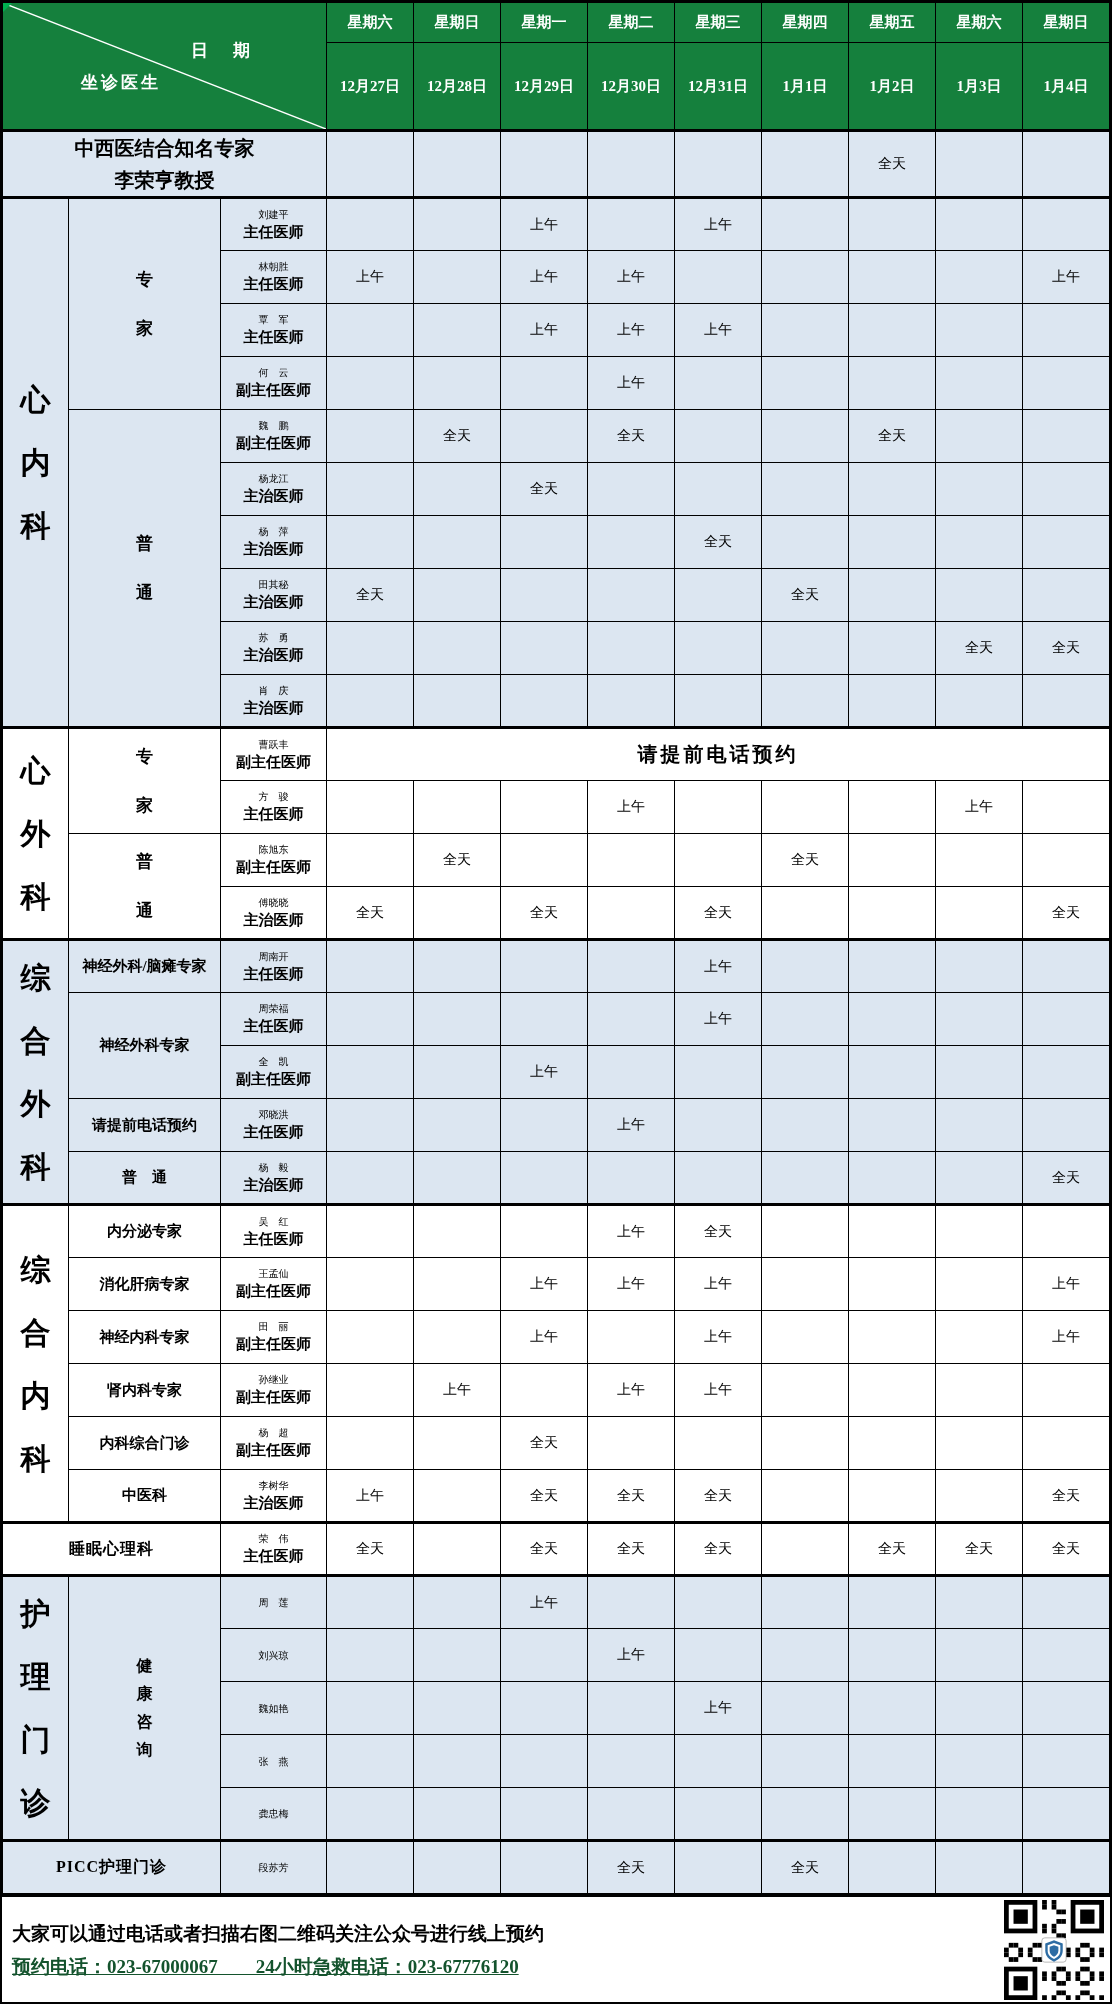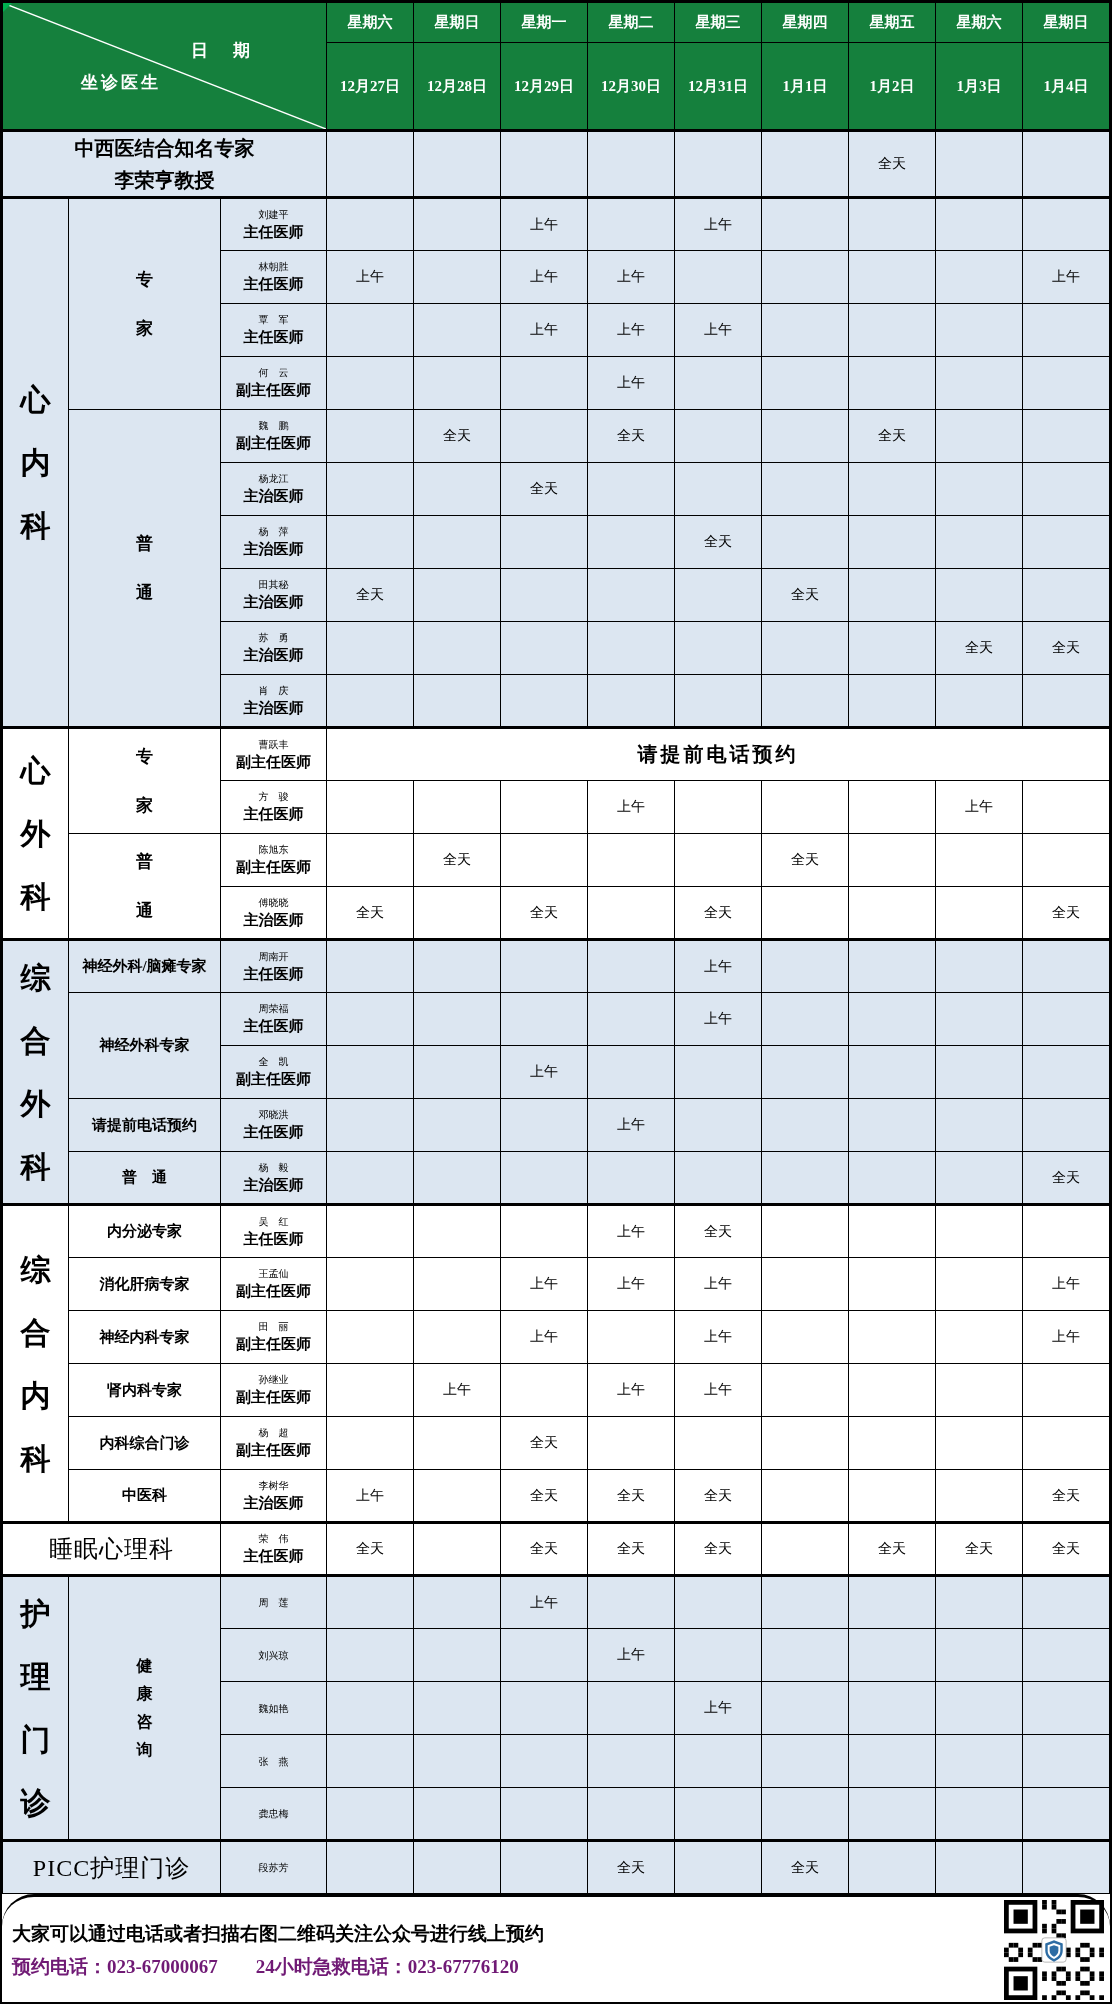--- a/index.html
+++ b/index.html
@@ -14,31 +14,31 @@
   .cell{font-size:14px;}
   .doc .dn{font-weight:normal;font-size:10px;line-height:1.5;}
   .doc .dt2{font-weight:bold;font-size:15px;line-height:1.35;}
   .vert{display:inline-block;}
   .vdept{font-size:30px;font-weight:bold;} .vdept>div{line-height:2.1;}
   .vcat{font-size:17px;font-weight:bold;}  .vcat>div{line-height:2.9;}
   .vcat2{font-size:16px;font-weight:bold;} .vcat2>div{line-height:1.75;}
   .cath{font-size:15px;font-weight:bold;}
   .note{font-size:20px;font-weight:bold;letter-spacing:3px;}
   .flab{font-size:20px;font-weight:bold;line-height:1.6;}
-  .swide{font-size:24px;font-weight:normal;letter-spacing:1px;}
+  .swide{font-size:16px;font-weight:bold;letter-spacing:1px;}
   .corner{position:relative;}
   .corner svg{position:absolute;left:0;top:0;width:100%;height:100%;}
   .cd{position:absolute;left:188px;top:36px;font-size:17px;letter-spacing:4px;font-weight:bold;}
   .cdr{position:absolute;left:58px;top:68px;font-size:17px;letter-spacing:3px;font-weight:bold;margin-left:20px;}
   .mark{position:absolute;left:0;top:0;width:0;height:0;border-top:9px solid #00B050;border-right:9px solid transparent;}
   .footer{height:106px;display:flex;align-items:center;justify-content:space-between;
-          padding:0 6px 0 10px;border-top:3px solid #000;background:#fff;border-radius:32px;}
+          padding:0 6px 0 10px;border-top:3px solid #000;background:#fff;}
   .ftext{text-align:left;}
   .l1{font-size:19px;font-weight:bold;white-space:pre-wrap;}
-  .l2{font-size:19px;font-weight:bold;color:#701a75;margin-top:7px;white-space:pre-wrap;}
+  .l2{font-size:19px;font-weight:bold;color:#14532d;margin-top:7px;white-space:pre-wrap;text-decoration:underline;}
   .qr{width:100px;height:100px;flex:0 0 auto;}
 </style>
 </head>
 <body>
 
 <div class="page">
   <table id="sched-table">
     <colgroup>
       <col style="width:66px">
         <col style="width:152px">

